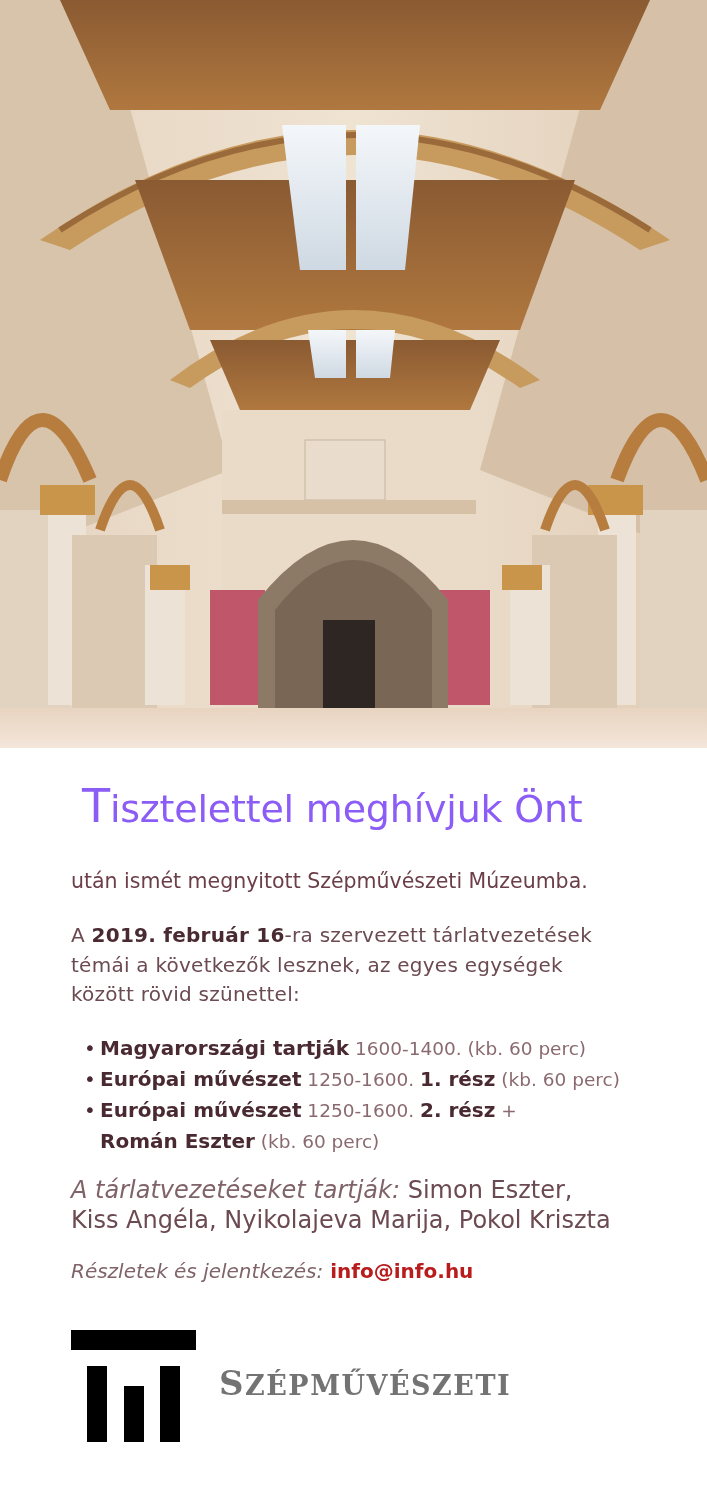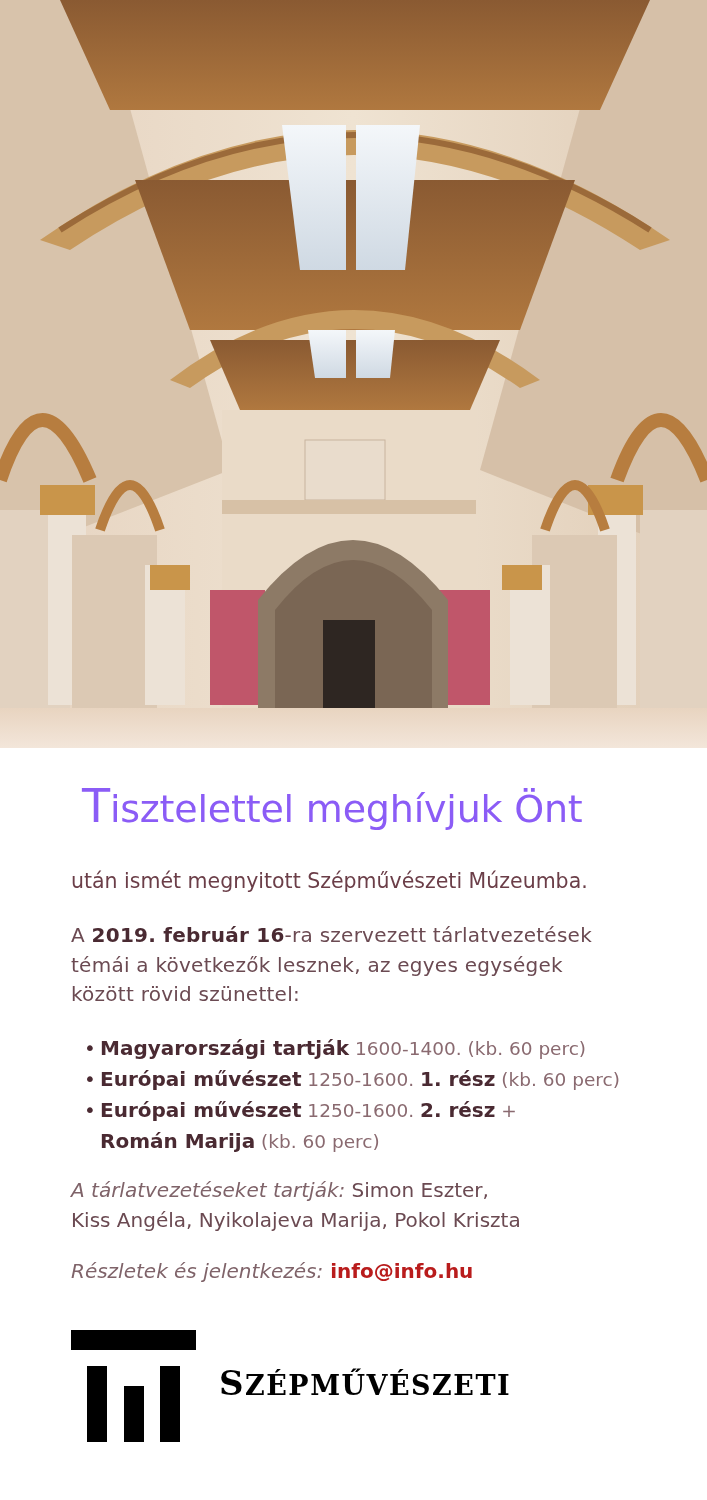--- a/index.html
+++ b/index.html
@@ -14,30 +14,30 @@
               line-height: 29px; color: #6b3e48; }
   .para { position: absolute; left: 71px; top: 921px; width: 600px; margin: 0; font-size: 20px;
           line-height: 29.5px; color: #6b4a52; letter-spacing: 0.25px; }
   .para b, .list b { color: #4a2a32; font-weight: bold; }
   .list { position: absolute; left: 84px; top: 1033px; margin: 0; padding: 0; list-style: none;
           font-size: 20px; line-height: 30px; color: #4a2a32; }
   .list li { position: relative; padding-left: 16px; white-space: nowrap; }
   .list li .bullet { position: absolute; left: 0; top: 0; }
   .list .light { color: #8a6a70; font-weight: normal; font-size: 18.5px; }
   .list .cont { display: block; }
-  .guides { position: absolute; left: 71px; top: 1176px; width: 600px; margin: 0; font-size: 20px;
+  .guides { position: absolute; left: 71px; top: 1176px; width: 600px; margin: 0; font-size: 24px;
             line-height: 29.5px; color: #6b4a52; }
   .guides i, .contact i { color: #7f6369; }
   .contact { position: absolute; left: 71px; top: 1257px; margin: 0; font-size: 20px; line-height: 29px;
              color: #7f6369; white-space: nowrap; }
   .contact b { color: #b91c1c; }
   .logo { position: absolute; left: 71px; top: 1330px; width: 480px; height: 120px; }
   .logo .bar { position: absolute; background: #000; }
   .logo-text { position: absolute; left: 148px; top: 34px; font-family: "DejaVu Serif", "Liberation Serif", serif;
-               font-weight: bold; color: #000000; line-height: 38px; font-size: 34px; letter-spacing: 1.5px; }
+               font-weight: bold; color: #737373; line-height: 38px; font-size: 34px; letter-spacing: 1.5px; }
   .logo-text .sc { font-size: 27px; }
 </style>
 </head>
 <body>
 
 <div class="hero">
   <svg width="707" height="748" viewBox="0 0 707 748">
     <defs>
       <linearGradient id="wood" x1="0" y1="0" x2="0" y2="1">
         <stop offset="0" stop-color="#8a5a32"></stop>
@@ -129,21 +129,21 @@
 
 <ul class="list">
   <li>
     <span class="bullet">•</span><b>Magyarországi tartják</b><span class="light"> 1600-1400.</span><span class="light"> (kb. 60 perc)</span>
   </li>
   <li>
     <span class="bullet">•</span><b>Európai művészet</b><span class="light"> 1250-1600. </span><b>1. rész</b><span class="light"> (kb. 60 perc)</span>
   </li>
   <li>
     <span class="bullet">•</span><b>Európai művészet</b><span class="light"> 1250-1600. </span><b>2. rész</b><span class="light"> +</span>
-    <span class="cont"><b>Román Marija</b><span class="light"> (kb. 60 perc)</span></span>
+    <span class="cont"><b>Román Eszter</b><span class="light"> (kb. 60 perc)</span></span>
   </li>
 </ul>
 
 <p class="guides">
   <i>A tárlatvezetéseket tartják:</i><span> Simon Eszter,</span><br>
   <span>Kiss Angéla, Nyikolajeva Marija, Pokol Kriszta</span>
 </p>
 
 <p class="contact">
   <i>Részletek és jelentkezés:</i><b> info@info.hu</b>

